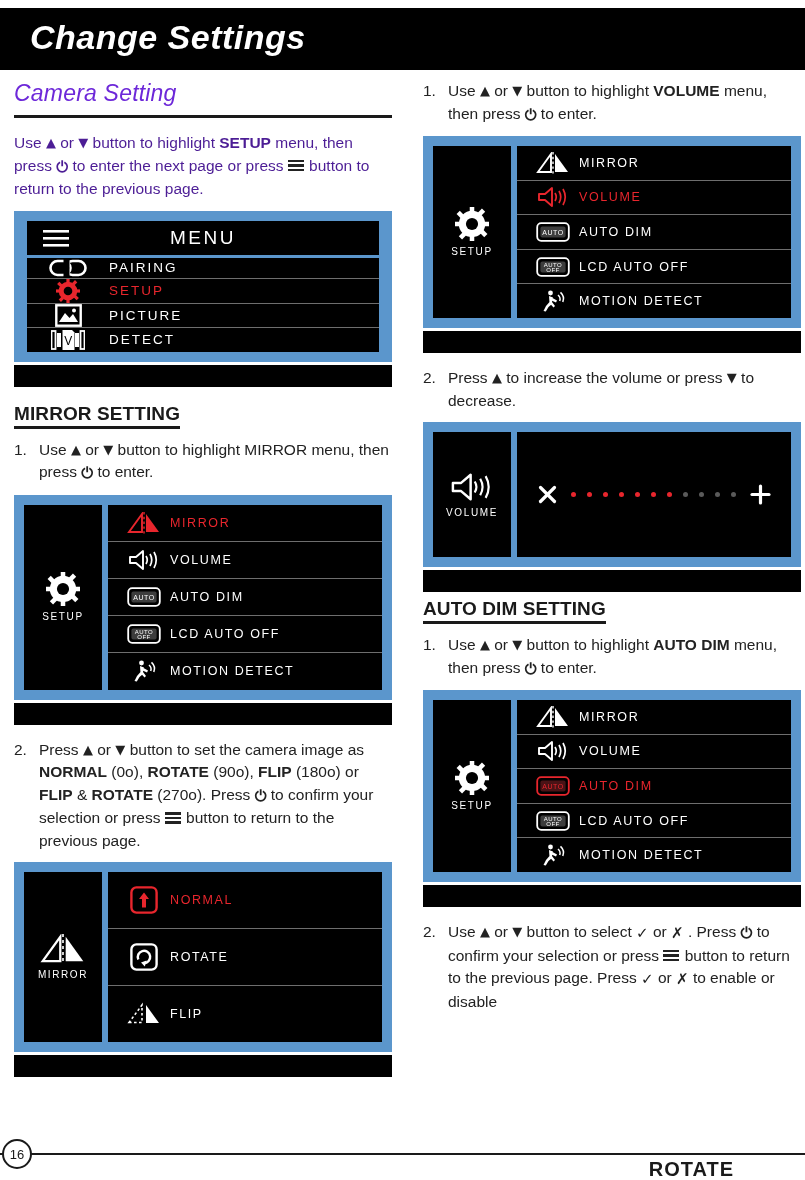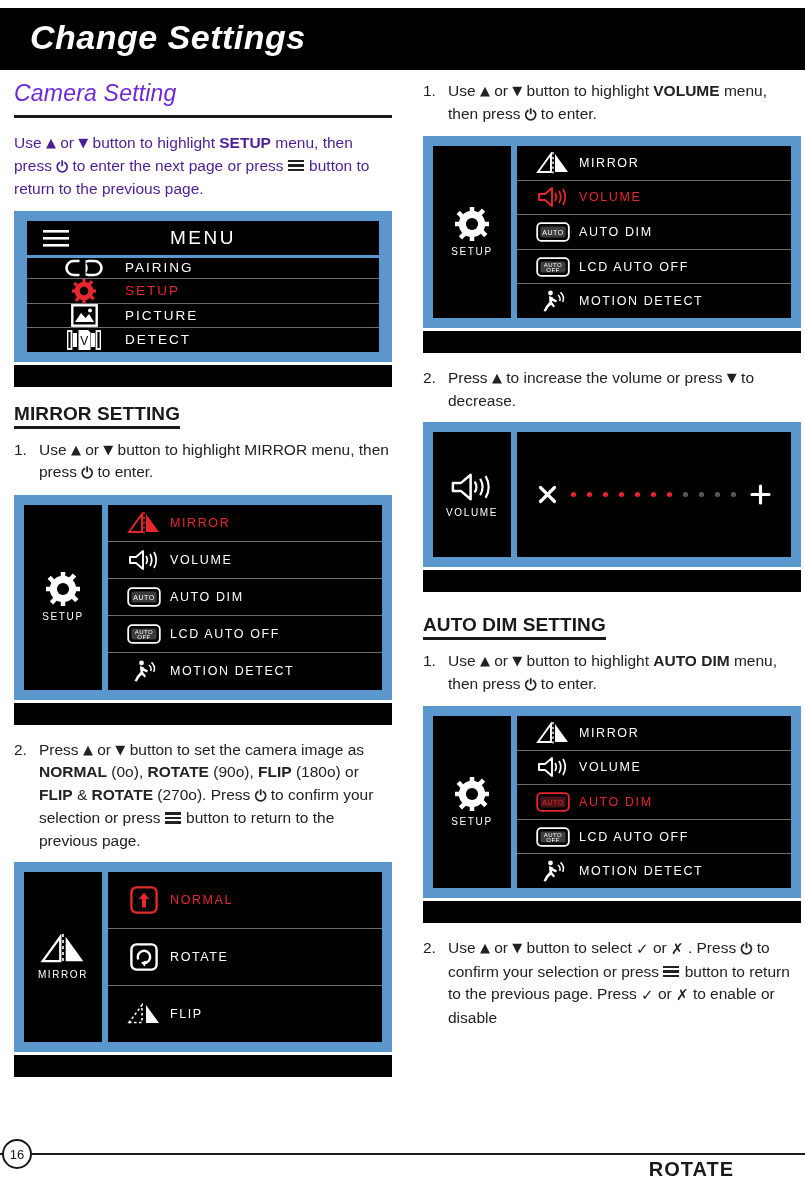--- a/index.html
+++ b/index.html
@@ -122,21 +122,21 @@
   .menu-shot .titlebar {
     background: #000000; display: flex; align-items: center;
     height: 34px; color: #fff; position: relative;
     margin-bottom: 3px;
   }
   .menu-shot .titlebar .mb { position: absolute; left: 16px; top: 9px; }
   .menu-shot .titlebar .tt {
     width: 100%; text-align: center; font-size: 19px; letter-spacing: 2.5px;
   }
   .menu-shot .list-panel { width: 100%; }
-  .menu-shot .row { height: 34px; padding-left: 16px; }
+  .menu-shot .row { height: 34px; padding-left: 0; }
   .menu-shot .row .ic { flex: 0 0 82px; }
   .menu-shot .row .lbl { font-size: 13.5px; letter-spacing: 2px; }
 
   
   .vol-panel {
     background: #000; flex: 1; display: flex; align-items: center;
     justify-content: center; gap: 0; padding: 0 18px;
   }
   .dots { display: flex; align-items: center; gap: 11px; margin: 0 14px; }
   .dot { width: 5px; height: 5px; border-radius: 50%; }
@@ -540,21 +540,21 @@
                 <line x1="2" y1="10.5" x2="19" y2="10.5" stroke="#fff" stroke-width="3.2" stroke-linecap="round"></line>
               </svg>
             </span>
           </div>
         </div>
       </div>
       <div class="stand"></div>
     </div>
 
     
-    <div style="margin-top:22px;">
+    <div style="margin-top:6px;">
       <div class="section-head">AUTO DIM SETTING</div>
     </div>
 
     <div class="step">
       <span class="step-num">1.</span>
       <span class="step-body"><span>Use </span><span class="gl">▲</span><span> or </span><span class="gl">▼</span><span> button to highlight </span><b>AUTO DIM</b><span> menu, then press </span><span class="pw">⏻</span><span> to enter.</span></span>
     </div>
 
     
     <div class="shot">

